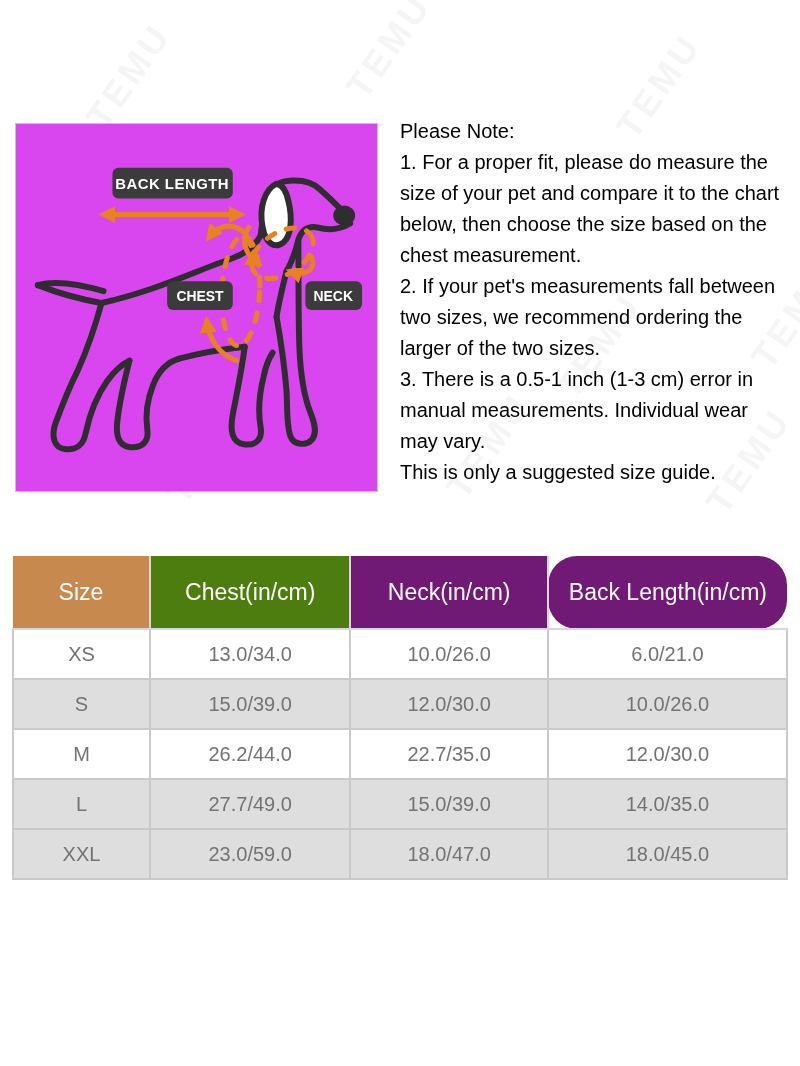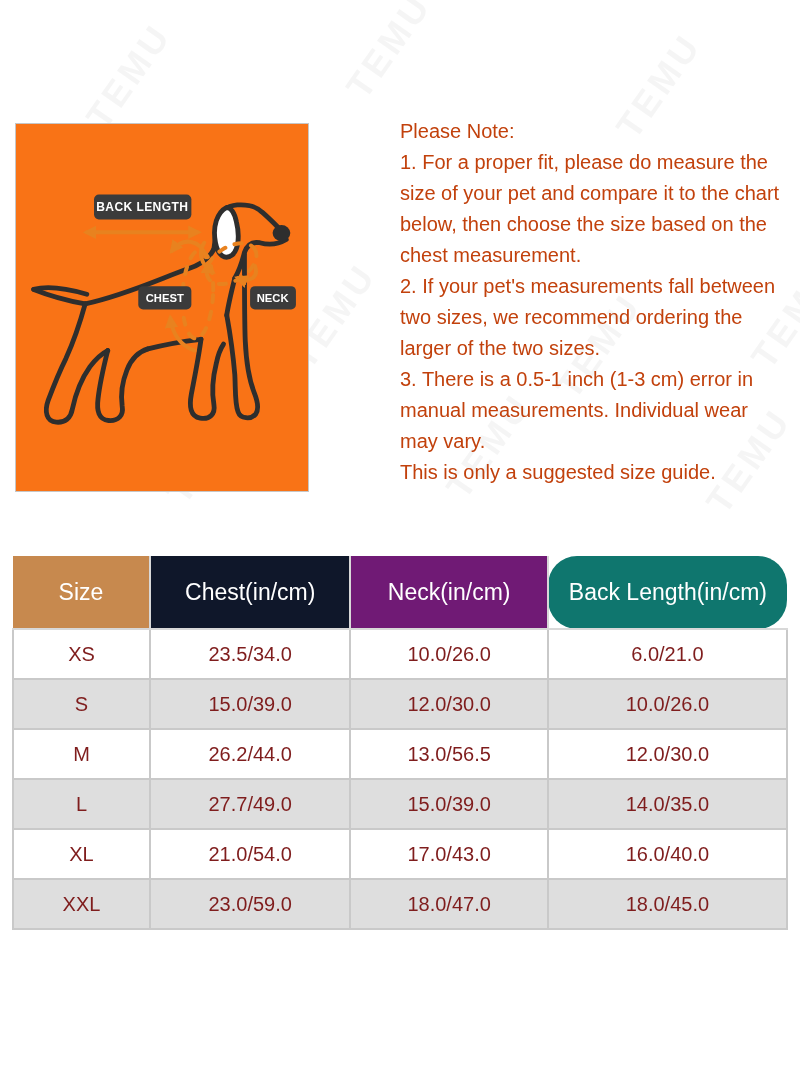--- a/index.html
+++ b/index.html
@@ -13,48 +13,48 @@
   .wm{
     position:absolute;
     font-size:36px;font-weight:bold;letter-spacing:4px;
     color:rgba(160,160,160,0.10);
     transform:rotate(-55deg);
     user-select:none;pointer-events:none;
     white-space:nowrap;
   }
   
   .diagram-panel{
-    position:absolute;left:15px;top:123px;width:294px;height:369px;
-    background:#f97316;border:1px solid #c6c6c6;box-sizing:border-box;
+    position:absolute;left:15px;top:123px;width:363px;height:369px;
+    background:#d946ef;border:1px solid #c6c6c6;box-sizing:border-box;
   }
   .diagram-panel svg{display:block;width:100%;height:100%;}
   
   .note-block{
     position:absolute;left:400px;top:116px;width:386px;
-    font-size:20px;line-height:31px;color:#c2410c;
+    font-size:20px;line-height:31px;color:#000000;
   }
   .note-block p{margin:0;}
   
   .size-table-wrap{
     position:absolute;left:12px;top:556px;width:776px;
   }
   table.size-table{
     width:100%;border-collapse:collapse;table-layout:fixed;
   }
   table.size-table th{
     height:70px;
     color:#ffffff;font-size:23px;font-weight:400;
     text-align:center;vertical-align:middle;
     border:2px solid #d8d8d8;border-top:none;margin-left:40px;
   }
   table.size-table th:first-child{border-left:none;}
   table.size-table th:last-child{border-right:none;}
   table.size-table td{
     height:46px;
-    font-size:20px;color:#7f1d1d;
+    font-size:20px;color:#737373;
     text-align:center;vertical-align:middle;
     border:2px solid #c9c9c9;
   }
   tr.row-even td{background:#ffffff;}
   tr.row-odd td{background:#dedede;}
 </style>
 </head>
 <body>
 
 <div id="wm-layer">
@@ -138,55 +138,49 @@
   <table class="size-table">
     <colgroup>
       <col style="width:17.7%">
         <col style="width:25.9%">
         <col style="width:25.5%">
         <col style="width:30.9%">
     </colgroup>
     <thead>
         <tr id="size-table-head">
           <th style="background: rgb(199, 137, 78);">Size</th>
-          <th style="background: #0f172a;">Chest(in/cm)</th>
+          <th style="background: #4d7c0f;">Chest(in/cm)</th>
           <th style="background: #701a75;">Neck(in/cm)</th>
-          <th style="background: #0f766e; border-radius: 29px;">Back Length(in/cm)</th>
+          <th style="background: #701a75; border-radius: 29px;">Back Length(in/cm)</th>
         </tr>
       </thead>
     <tbody id="size-table-body">
         <tr class="row-even">
           <td>XS</td>
-          <td>23.5/34.0</td>
+          <td>13.0/34.0</td>
           <td>10.0/26.0</td>
           <td>6.0/21.0</td>
         </tr>
         <tr class="row-odd">
           <td>S</td>
           <td>15.0/39.0</td>
           <td>12.0/30.0</td>
           <td>10.0/26.0</td>
         </tr>
         <tr class="row-even">
           <td>M</td>
           <td>26.2/44.0</td>
-          <td>13.0/56.5</td>
+          <td>22.7/35.0</td>
           <td>12.0/30.0</td>
         </tr>
         <tr class="row-odd">
           <td>L</td>
           <td>27.7/49.0</td>
           <td>15.0/39.0</td>
           <td>14.0/35.0</td>
-        </tr>
-        <tr class="row-even">
-          <td>XL</td>
-          <td>21.0/54.0</td>
-          <td>17.0/43.0</td>
-          <td>16.0/40.0</td>
         </tr>
         <tr class="row-odd">
           <td>XXL</td>
           <td>23.0/59.0</td>
           <td>18.0/47.0</td>
           <td>18.0/45.0</td>
         </tr>
       </tbody>
   </table>
 </div>

